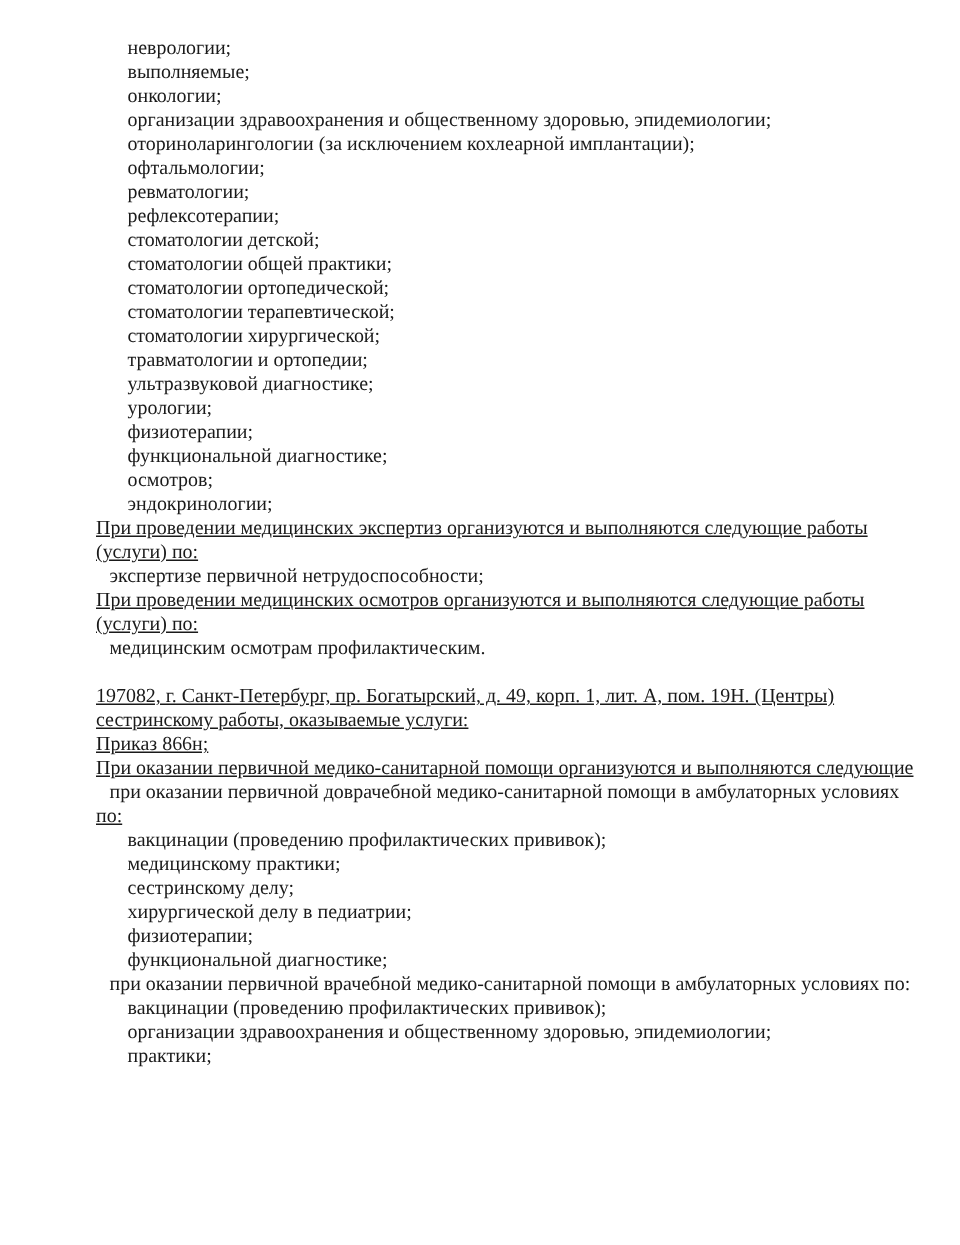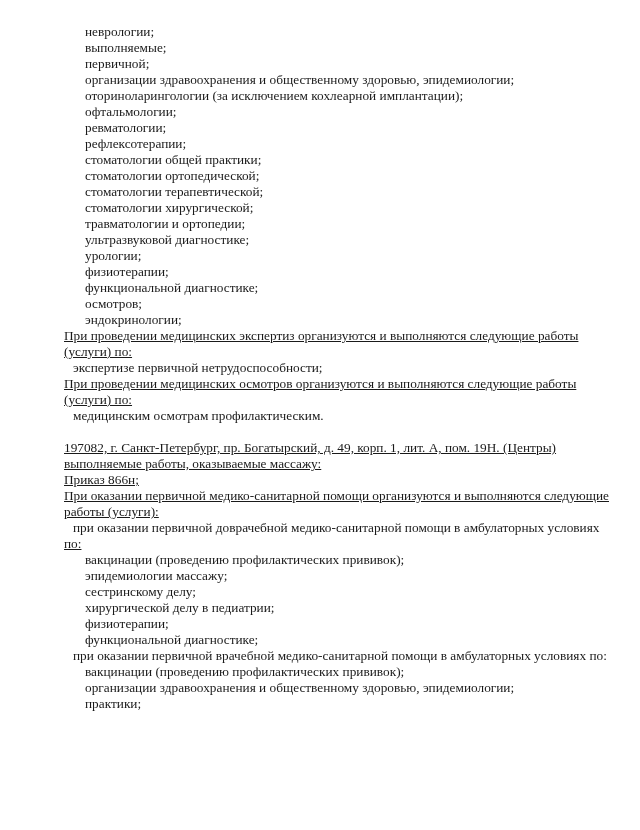--- a/index.html
+++ b/index.html
@@ -36,53 +36,53 @@
   .indent-1 { padding-left: 9px; }
   .indent-2 { padding-left: 21px; }
 </style>
 </head>
 <body>
 
 <div class="page">
   <div class="textblock" id="textblock">
       <div class="line indent-2">неврологии;</div>
       <div class="line indent-2">выполняемые;</div>
-      <div class="line indent-2">первичной;</div>
+      <div class="line indent-2">онкологии;</div>
       <div class="line indent-2">организации здравоохранения и общественному здоровью, эпидемиологии;</div>
       <div class="line indent-2">оториноларингологии (за исключением кохлеарной имплантации);</div>
       <div class="line indent-2">офтальмологии;</div>
       <div class="line indent-2">ревматологии;</div>
       <div class="line indent-2">рефлексотерапии;</div>
+      <div class="line indent-2">стоматологии детской;</div>
       <div class="line indent-2">стоматологии общей практики;</div>
       <div class="line indent-2">стоматологии ортопедической;</div>
       <div class="line indent-2">стоматологии терапевтической;</div>
       <div class="line indent-2">стоматологии хирургической;</div>
       <div class="line indent-2">травматологии и ортопедии;</div>
       <div class="line indent-2">ультразвуковой диагностике;</div>
       <div class="line indent-2">урологии;</div>
       <div class="line indent-2">физиотерапии;</div>
       <div class="line indent-2">функциональной диагностике;</div>
       <div class="line indent-2">осмотров;</div>
       <div class="line indent-2">эндокринологии;</div>
       <div class="line indent-0">При проведении медицинских экспертиз организуются и выполняются следующие работы</div>
       <div class="line indent-0">(услуги) по:</div>
       <div class="line indent-1">экспертизе первичной нетрудоспособности;</div>
       <div class="line indent-0">При проведении медицинских осмотров организуются и выполняются следующие работы</div>
       <div class="line indent-0">(услуги) по:</div>
       <div class="line indent-1">медицинским осмотрам профилактическим.</div>
       <div class="line indent-0"></div>
       <div class="line indent-0">197082, г. Санкт-Петербург, пр. Богатырский, д. 49, корп. 1, лит. А, пом. 19Н. (Центры)</div>
-      <div class="line indent-0">выполняемые работы, оказываемые массажу:</div>
+      <div class="line indent-0">сестринскому работы, оказываемые услуги:</div>
       <div class="line indent-0">Приказ 866н;</div>
       <div class="line indent-0">При оказании первичной медико-санитарной помощи организуются и выполняются следующие</div>
-      <div class="line indent-0">работы (услуги):</div>
       <div class="line indent-1">при оказании первичной доврачебной медико-санитарной помощи в амбулаторных условиях</div>
       <div class="line indent-0">по:</div>
       <div class="line indent-2">вакцинации (проведению профилактических прививок);</div>
-      <div class="line indent-2">эпидемиологии массажу;</div>
+      <div class="line indent-2">медицинскому практики;</div>
       <div class="line indent-2">сестринскому делу;</div>
       <div class="line indent-2">хирургической делу в педиатрии;</div>
       <div class="line indent-2">физиотерапии;</div>
       <div class="line indent-2">функциональной диагностике;</div>
       <div class="line indent-1">при оказании первичной врачебной медико-санитарной помощи в амбулаторных условиях по:</div>
       <div class="line indent-2">вакцинации (проведению профилактических прививок);</div>
       <div class="line indent-2">организации здравоохранения и общественному здоровью, эпидемиологии;</div>
       <div class="line indent-2">практики;</div>
     </div>
 </div>

